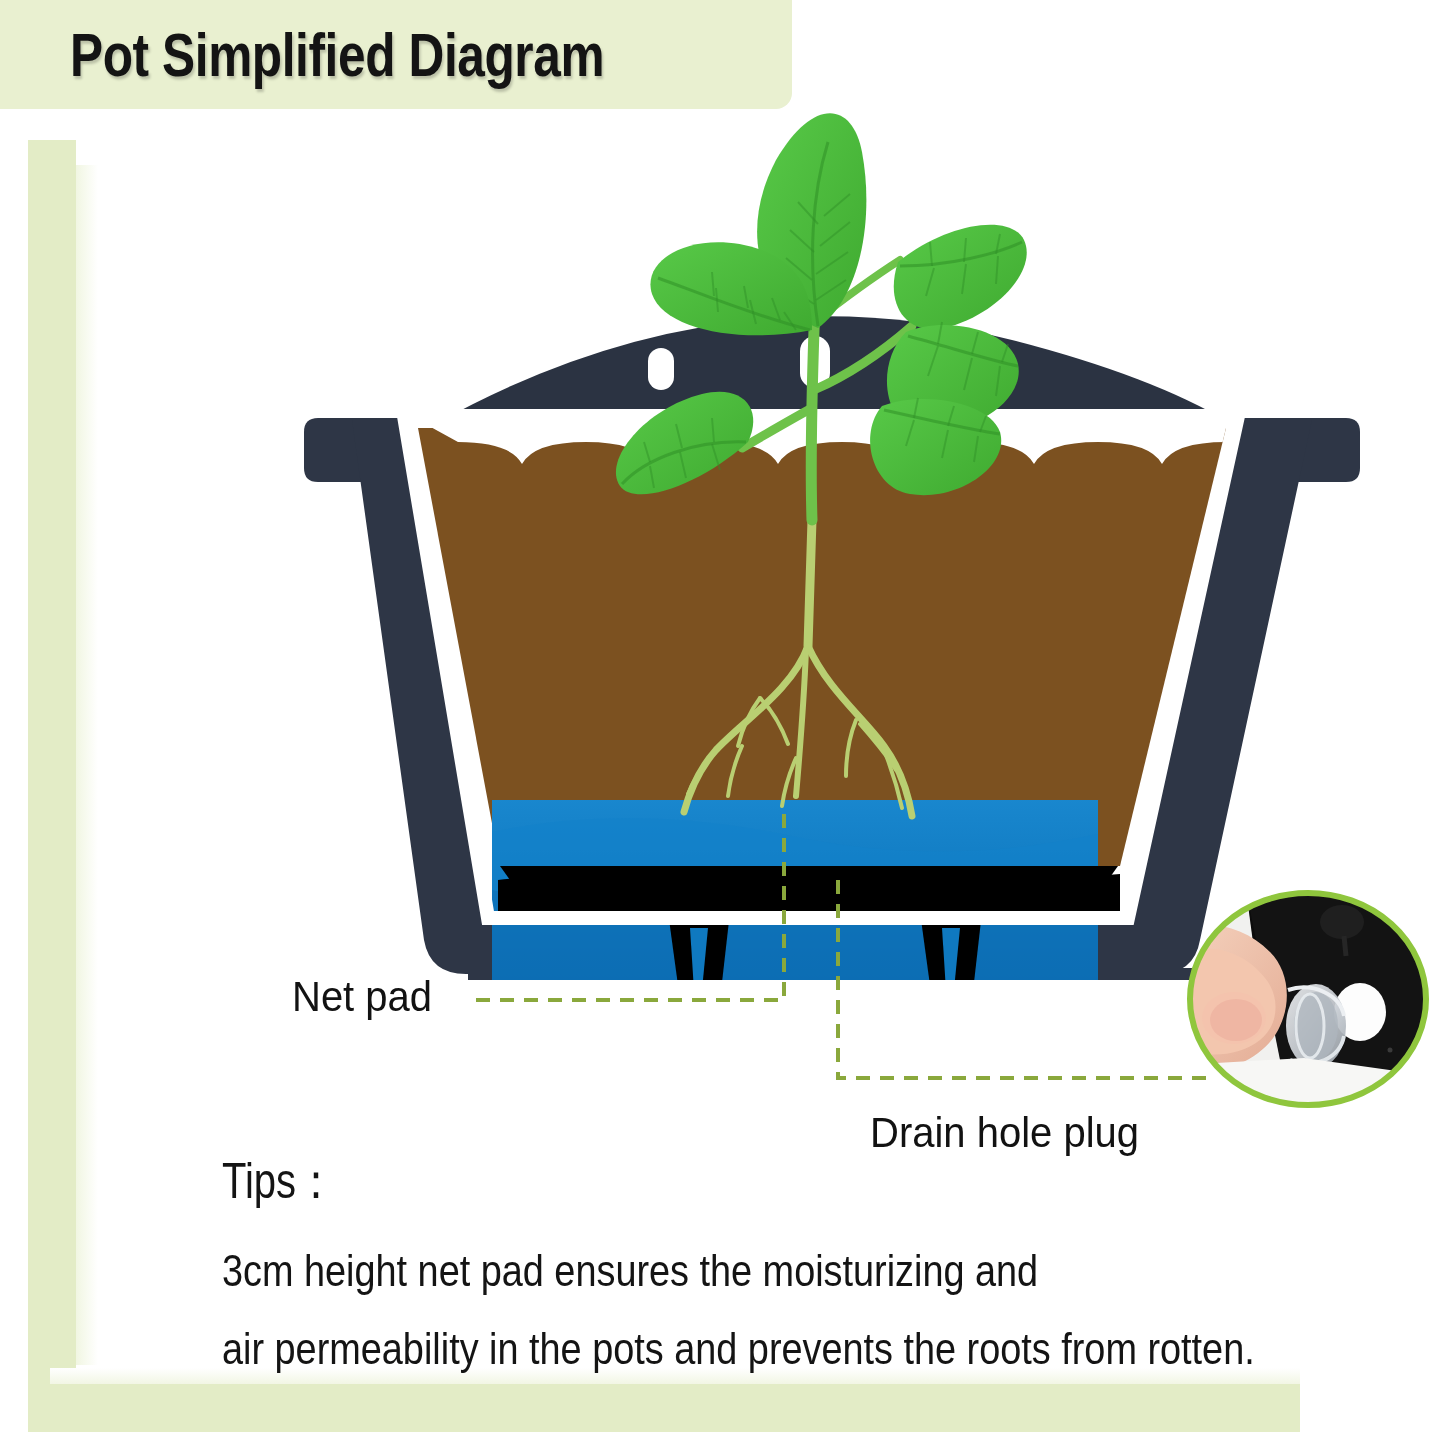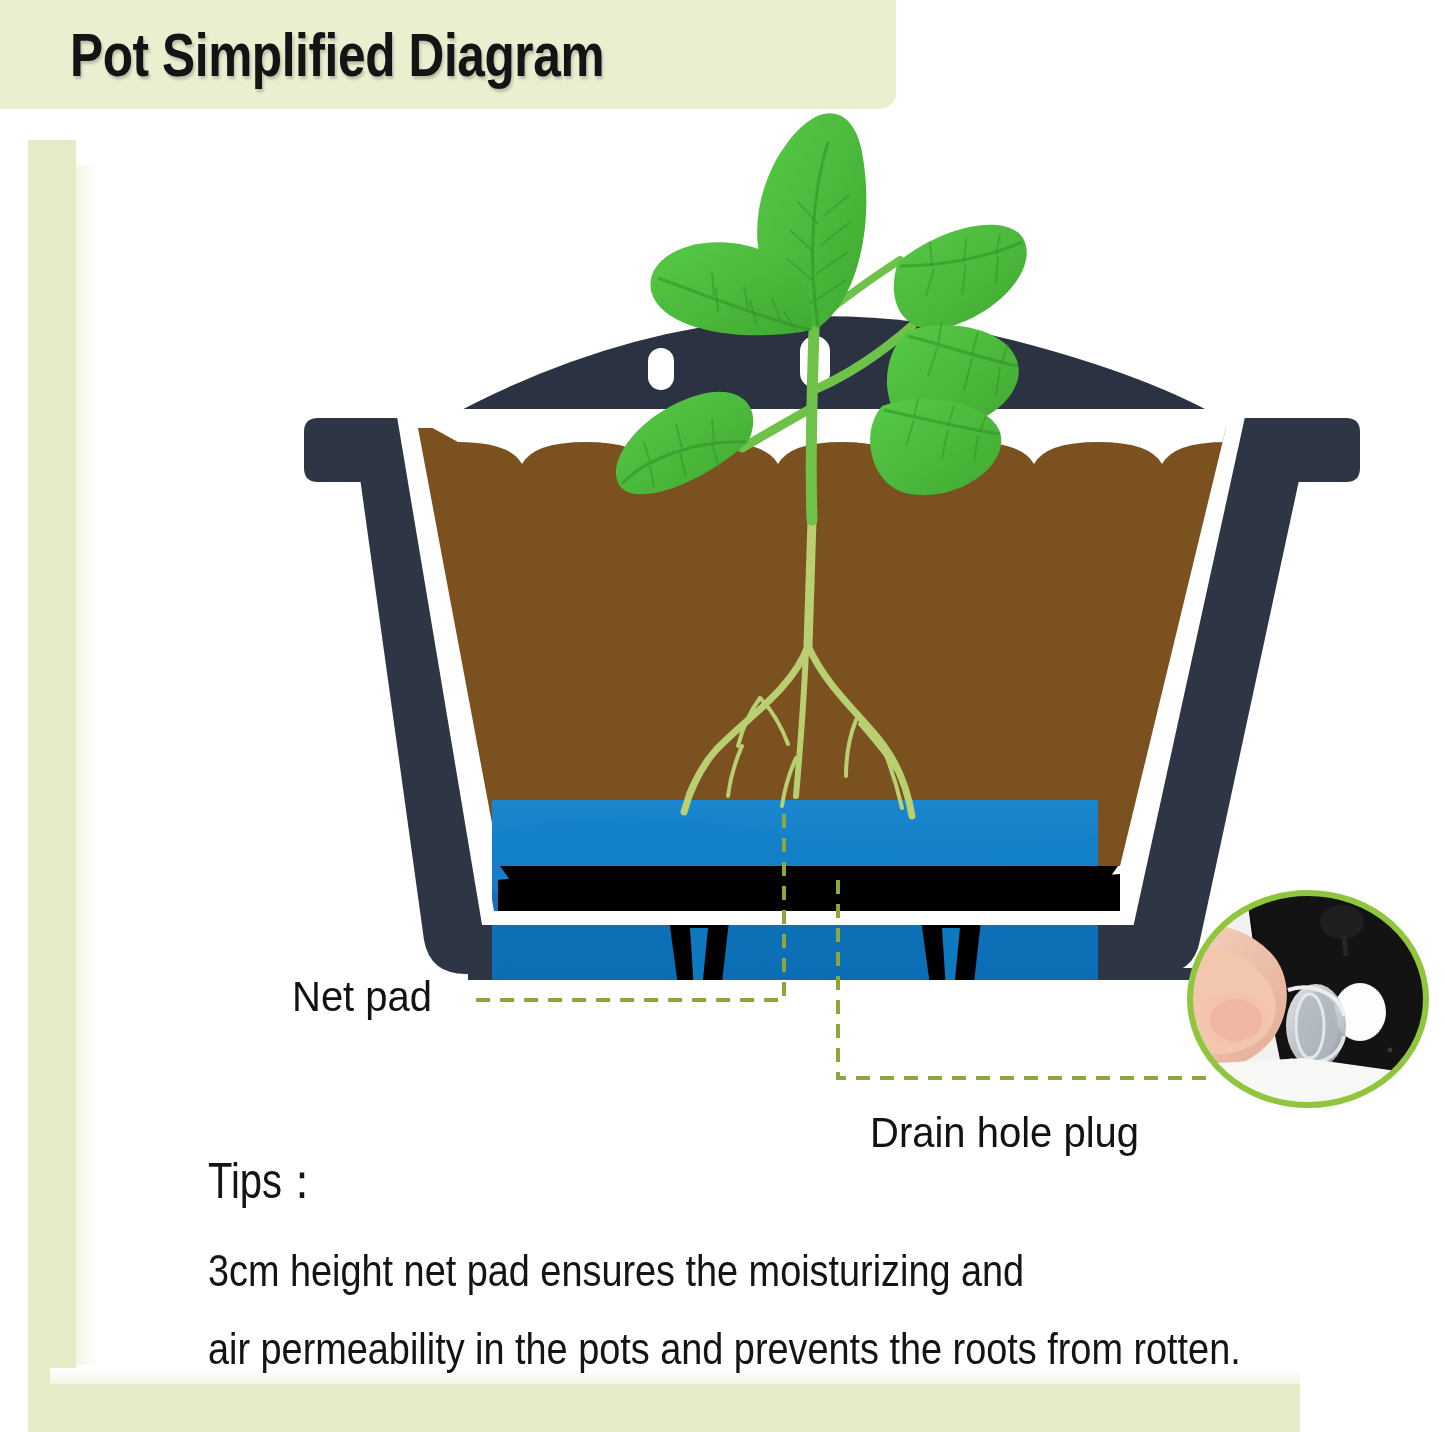--- a/index.html
+++ b/index.html
@@ -10,41 +10,41 @@
   #frame-left-bar{position:absolute;left:28px;top:140px;width:48px;height:1242px;
       background:#e3ecc6;}
   #frame-left-bar-shadow{position:absolute;left:76px;top:165px;width:22px;height:1200px;
       background:linear-gradient(to right,#f1f6e2,#ffffff);}
   #frame-bottom-bar{position:absolute;left:28px;top:1382px;width:1272px;height:50px;
       background:#e3ecc6;}
   #frame-bottom-bar-shadow{position:absolute;left:50px;top:1368px;width:1250px;height:16px;
       background:linear-gradient(to bottom,#ffffff,#f2f6e4);}
 
   
-  #header-banner{position:absolute;left:0;top:0;width:896px;height:109px;
+  #header-banner{position:absolute;left:0;top:0;width:792px;height:109px;
       background:#e9f0d0;border-bottom-right-radius:16px;border-top-right-radius:0;}
   #page-title{position:absolute;left:70px;top:12px;font-size:62px;line-height:86px;
       font-weight:700;color:#141414;letter-spacing:-0.5px;
       transform:scaleX(.80);transform-origin:left top;white-space:nowrap;
       text-shadow:2px 3px 3px rgba(0,0,0,.20);}
 
   
   #diagram-stage{position:absolute;left:0;top:90px;width:1445px;height:890px;}
 
   
   .leader-label{position:absolute;color:#121212;white-space:nowrap;
       font-size:43px;line-height:48px;transform:scaleX(.93);transform-origin:left top;}
   #label-net-pad{left:292px;top:972px;}
   #label-drain-plug{left:870px;top:1108px;}
 
   
   #inset-photo{position:absolute;left:1184px;top:890px;width:248px;height:218px;}
 
   
-  #tips-block{position:absolute;left:208px;top:1148px;width:1215px;}
+  #tips-block{position:absolute;left:222px;top:1148px;width:1215px;}
   #tips-heading{font-size:50px;line-height:66px;color:#141414;
       transform:scaleX(.80);transform-origin:left top;white-space:nowrap;}
   .tips-line{font-size:44px;line-height:78px;color:#141414;
       transform:scaleX(.86);transform-origin:left top;white-space:nowrap;}
   #tips-line-1{margin-top:18px;}
 </style>
 </head>
 <body>
 
 <div id="frame-left-bar"></div>

